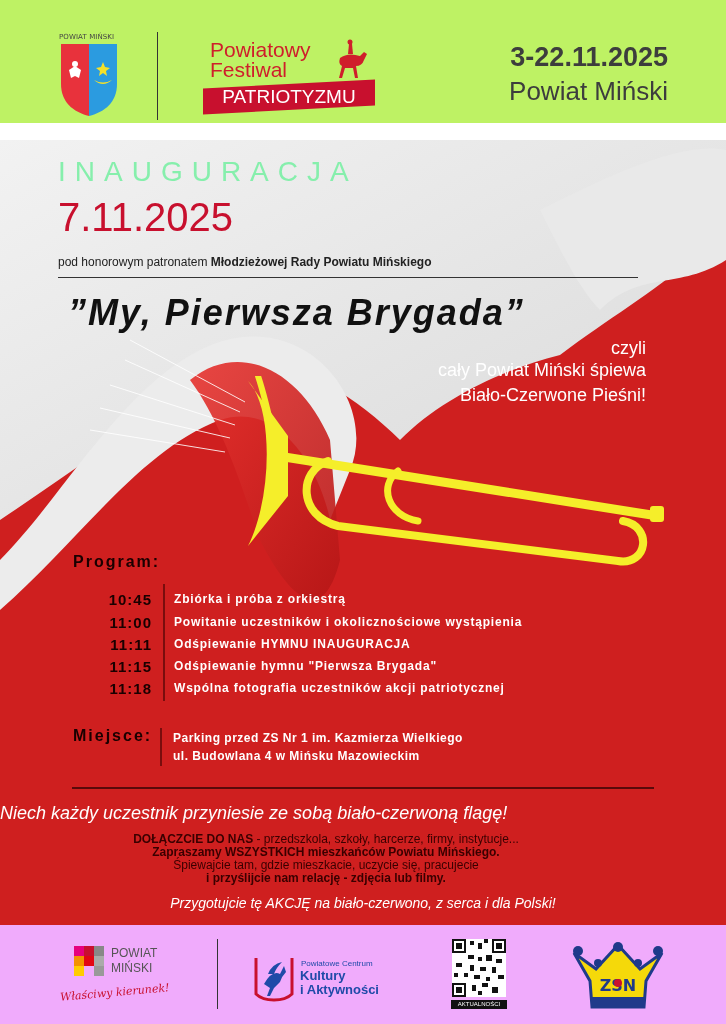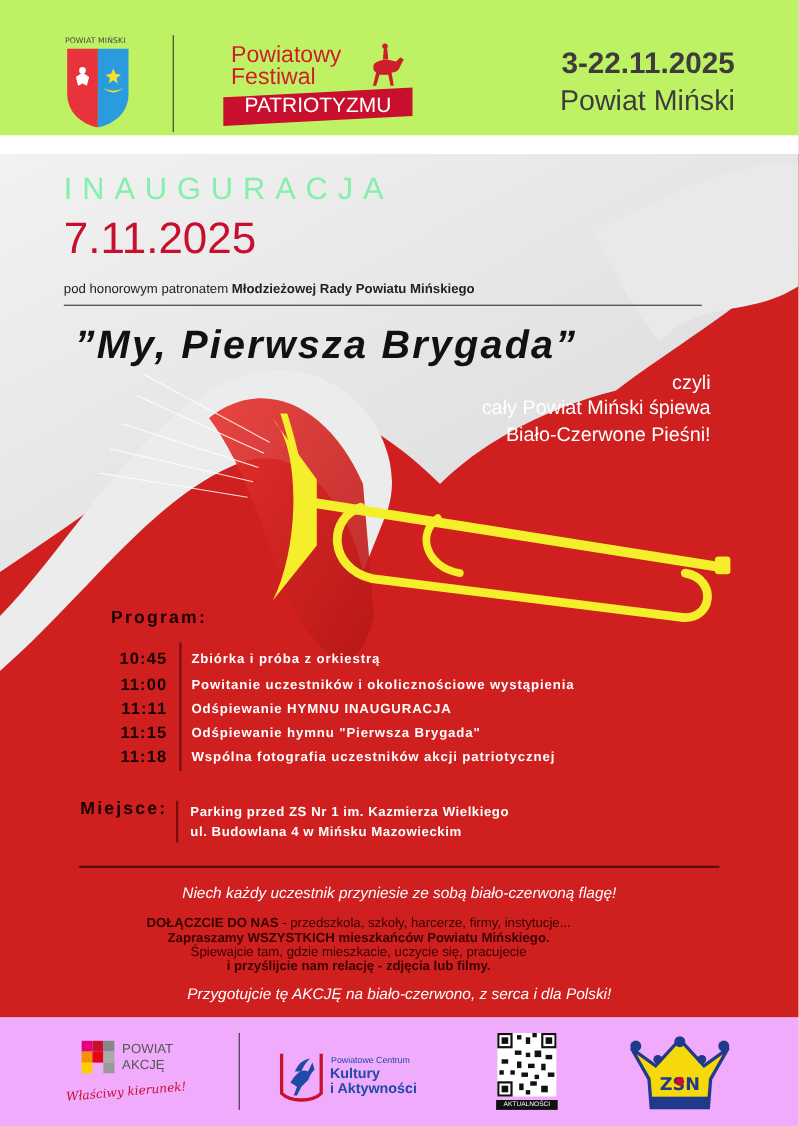--- a/index.html
+++ b/index.html
@@ -24,32 +24,32 @@
 
   .inaug { position:absolute; left:58px; top:16px; font-family:"Liberation Sans",sans-serif; font-size:28px; letter-spacing:9px; color:#86efac; }
   .inaug-date { position:absolute; left:58px; top:55px; font-family:"Liberation Sans",sans-serif; font-size:40px; color:#c8102e; }
   .patron { position:absolute; left:58px; top:115px; font-family:"Liberation Sans",sans-serif; font-size:12px; color:#222; white-space:nowrap; }
   .patron b { font-weight:bold; }
   .rule1 { position:absolute; left:58px; top:137px; width:580px; height:1px; background:#333; }
 
   .song { position:absolute; left:68px; top:152px; font-family:"Liberation Sans",sans-serif; font-style:italic; font-weight:bold; font-size:36px; letter-spacing:2px; color:#111; white-space:nowrap; }
   .czyli { position:absolute; right:80px; width:300px; text-align:right; font-family:"Liberation Sans",sans-serif; color:#fff; font-size:18px; white-space:nowrap; }
 
-  .prog-title { position:absolute; left:73px; top:413px; font-family:"Liberation Sans",sans-serif; font-weight:bold; font-size:16px; letter-spacing:2px; color:#1a0000;margin-left:28px; }
+  .prog-title { position:absolute; left:73px; top:413px; font-family:"Liberation Sans",sans-serif; font-weight:bold; font-size:16px; letter-spacing:2px; color:#1a0000; }
   .prog-line { position:absolute; left:163px; top:444px; width:2px; height:117px; background:#7a0d0d; }
   .prog-row { position:absolute; left:100px; height:23px; width:500px; }
   .prog-time { position:absolute; left:0; width:52px; text-align:right; font-family:"Liberation Sans",sans-serif; font-weight:bold; font-size:15px; letter-spacing:1px; color:#1a0000; }
   .prog-desc { position:absolute; left:74px; top:1px; font-family:"Liberation Sans",sans-serif; font-weight:bold; font-size:12px; letter-spacing:0.8px; color:#fff; white-space:nowrap; }
 
   .place-title { position:absolute; left:73px; top:587px; font-family:"Liberation Sans",sans-serif; font-weight:bold; font-size:16px; letter-spacing:2px; color:#1a0000; }
   .place-line { position:absolute; left:160px; top:588px; width:2px; height:38px; background:#7a0d0d; }
   .place-l { position:absolute; left:173px; font-family:"Liberation Sans",sans-serif; font-weight:bold; font-size:12px; letter-spacing:0.5px; color:#fff; white-space:nowrap; }
   .rule2 { position:absolute; left:72px; top:647px; width:582px; height:2px; background:#5a0a0a; }
 
-  .flag-note { position:absolute; left:0; width:726px; top:663px; text-align:center; font-family:"Liberation Sans",sans-serif; font-style:italic; font-size:14px; color:#fff; }
+  .flag-note { position:absolute; left:0; width:726px; top:663px; text-align:left; font-family:"Liberation Sans",sans-serif; font-style:italic; font-size:18px; color:#fff; }
   .join { position:absolute; left:0; width:652px; text-align:center; font-family:"Liberation Sans",sans-serif; font-size:12px; color:#3a0000; }
   .join b { font-weight:bold; }
   .akcja { position:absolute; left:0; width:726px; top:755px; text-align:center; font-family:"Liberation Sans",sans-serif; font-style:italic; font-size:14px; color:#fff; }
 
   .footer { position:absolute; left:0; top:925px; width:726px; height:99px; background:#f0abfc; }
   .pm-logo { position:absolute; left:74px; top:21px; width:32px; height:30px; }
   .pm-text { position:absolute; left:111px; top:21px; font-family:"Liberation Sans",sans-serif; font-size:12px; color:#555; line-height:15px; }
   .pm-slogan { position:absolute; left:60px; top:61px; font-family:"DejaVu Serif",serif; font-style:italic; font-size:11px; color:#c8102e; transform:rotate(-5deg); white-space:nowrap; }
   .ft-divider { position:absolute; left:217px; top:14px; width:1px; height:70px; background:#333; }
   .pck-logo { position:absolute; left:254px; top:29px; width:40px; height:50px; }
@@ -183,21 +183,21 @@
     <rect x="10" y="0" width="10" height="10" fill="#c8102e"></rect>
     <rect x="20" y="0" width="10" height="10" fill="#888"></rect>
     <rect x="0" y="10" width="10" height="10" fill="#f39200"></rect>
     <rect x="10" y="10" width="10" height="10" fill="#e30613"></rect>
     <rect x="20" y="10" width="10" height="10" fill="#aaa"></rect>
     <rect x="0" y="20" width="10" height="10" fill="#ffcc00"></rect>
     <rect x="20" y="20" width="10" height="10" fill="#999"></rect>
   </svg>
   <div class="pm-text">
     <div>POWIAT</div>
-    <div>AKCJĘ</div>
+    <div>MIŃSKI</div>
   </div>
   <div class="pm-slogan">Właściwy kierunek!</div>
   <div class="ft-divider"></div>
   <svg class="pck-logo" viewBox="0 0 40 50">
     <path d="M2 4 V40 C10 48 30 48 38 40 V4" fill="none" stroke="#c8102e" stroke-width="3"></path>
     <path d="M10 30 q8 -14 16 -10 l4 -8 l2 6 q-4 4 -6 10 l-6 6 l-4 8 l-3 0 l3 -8 z" fill="#1f4aa8"></path>
     <path d="M14 20 q4 -10 14 -12 q-6 6 -8 12z" fill="#1f4aa8"></path>
   </svg>
   <div class="pck-small">Powiatowe Centrum</div>
   <div class="pck-big">

